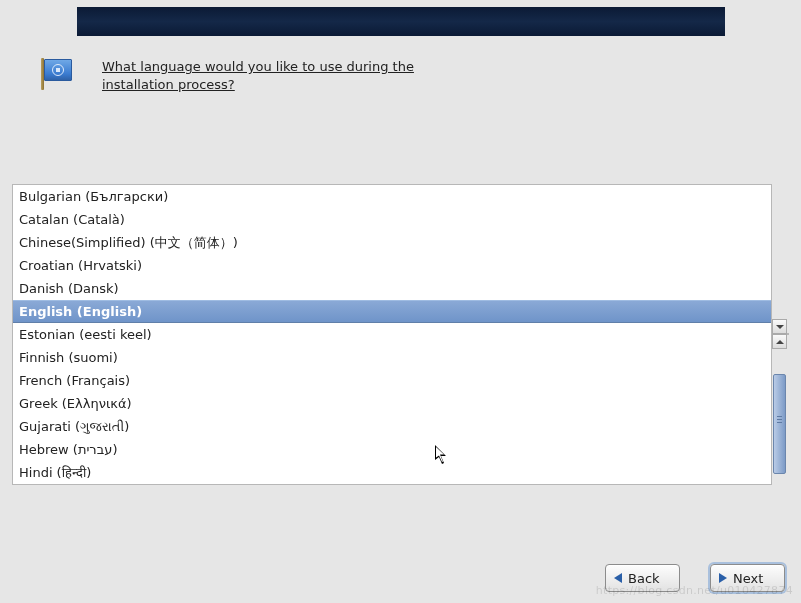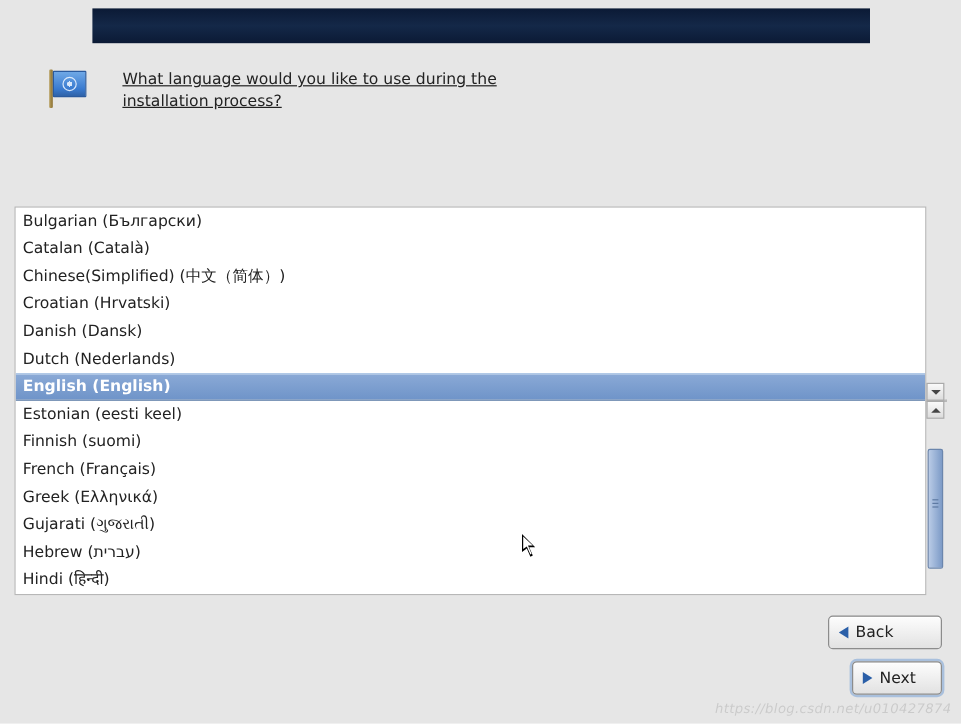--- a/index.html
+++ b/index.html
@@ -116,24 +116,23 @@
       border-radius: 2px;
     }
     .sb-thumb::after {
       content:"";
       position:absolute; left:3px; right:3px; top:45%; height:1px;
       background:#5e7aa3; box-shadow:0 3px #5e7aa3, 0 -3px #5e7aa3;
     }
     .button-row {
       position: absolute;
       right: 16px;
-      bottom: 24px;
+      bottom: 11px;
       display: flex;
       gap: 10px;
-      flex-direction: column;
     }
     .btn {
       min-width: 75px;
       height: 28px;
       padding: 0 10px 0 8px;
       background: linear-gradient(to bottom,#fdfdfd,#e2e2e2);
       border: 1px solid #8c8c8c;
       border-radius: 4px;
       display: flex; align-items: center; gap: 6px;
       font-size: 13px; color: #222;
@@ -154,21 +153,20 @@
     .cursor {
       position: absolute;
       left: 435px; top: 445px;
       width: 14px; height: 20px;
       pointer-events: none;
     }
     .watermark {
       position:absolute; right:8px; bottom:6px;
       font-size:11px; color:rgba(0,0,0,0.12);
       letter-spacing:.3px;
-      font-style:italic;
     }
   </style>
 </head>
 <body>
 
 <div class="banner"></div>
 
 <div class="prompt-row">
   <div class="flag-icon">
     <div class="pole"></div>
@@ -178,21 +176,20 @@
   <div class="prompt-text">What language would you like to use during the installation process?</div>
 </div>
 
 <div class="list-wrap">
   <div class="list-box" id="lang-list">
       <div class="list-item">Bulgarian (Български)</div>
       <div class="list-item">Catalan (Català)</div>
       <div class="list-item">Chinese(Simplified) (中文（简体）)</div>
       <div class="list-item">Croatian (Hrvatski)</div>
       <div class="list-item">Danish (Dansk)</div>
-      <div class="list-item">Dutch (Nederlands)</div>
       <div class="list-item selected">English (English)</div>
       <div class="list-item">Estonian (eesti keel)</div>
       <div class="list-item">Finnish (suomi)</div>
       <div class="list-item">French (Français)</div>
       <div class="list-item">Greek (Ελληνικά)</div>
       <div class="list-item">Gujarati (ગુજરાતી)</div>
       <div class="list-item">Hebrew (עברית)</div>
       <div class="list-item">Hindi (हिन्दी)</div>
     </div>
   <div class="scrollbar">

